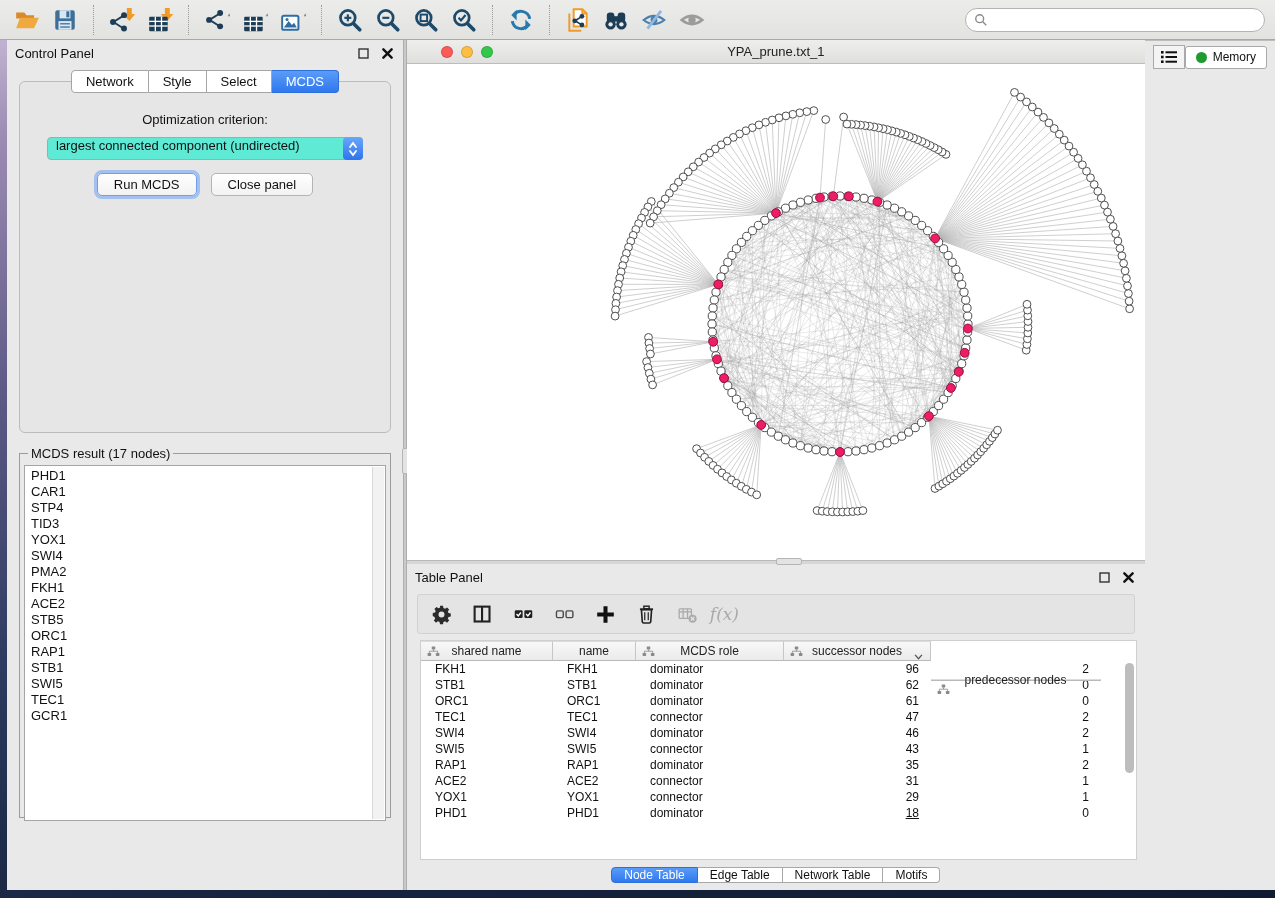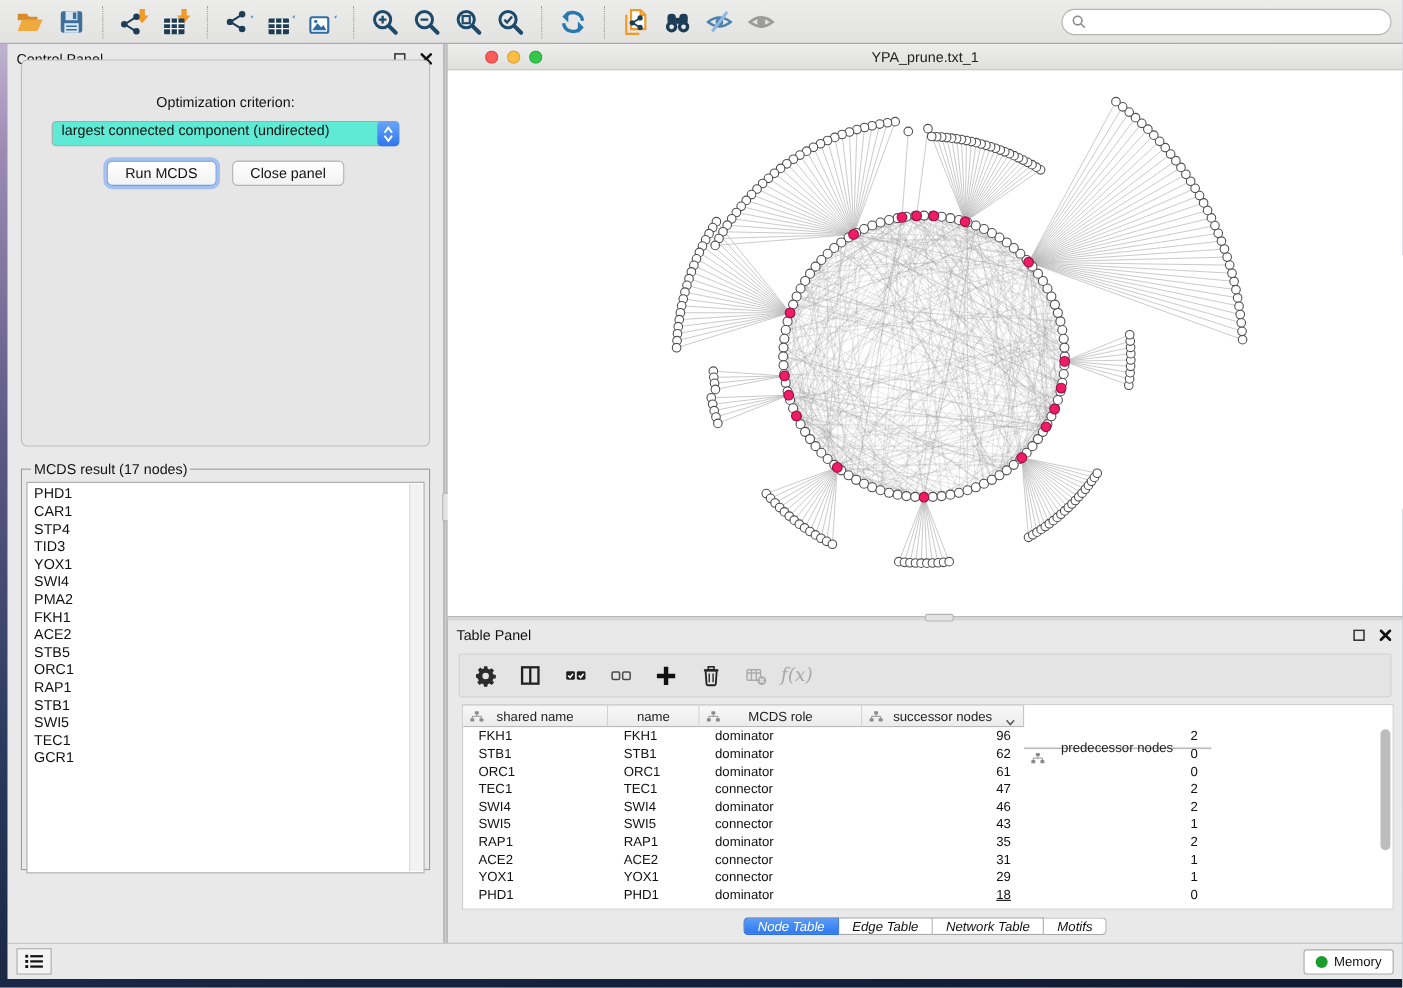--- a/index.html
+++ b/index.html
@@ -14,21 +14,21 @@
   .tb-btn { width:34px; height:32px; display:flex; align-items:center; justify-content:center; margin:0 2px; border-radius:4px; }
   .tb-btn svg { width:26px; height:26px; }
   .tb-sep { width:1px; height:30px; margin:0 9px; border-left:1px dotted #9a9a9a; }
   .tb-btn.disabled { opacity:.85; }
   .search-box { position:absolute; right:10px; top:8px; width:300px; height:24px; background:#fff;
     border:1px solid #b3b3b3; border-radius:12px; display:flex; align-items:center; padding-left:8px; }
   .search-box svg { width:14px; height:14px; }
   .search-box input { border:none; outline:none; flex:1; height:20px; font-size:12px; background:transparent; }
 
   
-  .main { position:absolute; top:40px; left:7px; right:0; bottom:8px; background:#e9e9e9; display:flex; flex-direction:column; }
+  .main { position:absolute; top:40px; left:7px; right:0; bottom:8px; background:#e9e9e9; display:flex; flex-direction:row; }
   .cols { flex:1; display:flex; min-height:0; }
 
   
   .control-panel { width:396px; background:#e9e9e9; position:relative; display:flex; flex-direction:column; }
   .panel-titlebar { height:26px; display:flex; align-items:center; padding:0 8px; font-size:13px; color:#111; }
   .panel-titlebar .title { flex:1; }
   .win-icn { width:16px; height:16px; display:flex; align-items:center; justify-content:center; margin-left:8px; }
   .tabs-row { display:flex; justify-content:center; position:relative; z-index:2; margin-top:4px; }
   .tab { height:23px; padding:0 14px; background:#fff; border:1px solid #a5a5a5; border-left:none;
     font-size:13px; color:#111; display:flex; align-items:center; }
@@ -87,21 +87,21 @@
     font-size:12px; color:#222; }
   .hdr-icon { position:absolute; left:6px; top:4px; }
   .hdr-sort { position:absolute; right:7px; top:7px; }
   .trow { display:flex; height:16px; }
   .tcell { font-size:12px; color:#111; line-height:16px; white-space:nowrap; overflow:hidden; }
   .al-left { text-align:left; padding-left:14px; }
   .al-right { text-align:right; padding-right:12px; }
   .tscroll { position:absolute; top:22px; right:2px; width:9px; height:110px; background:#bdbdbd; border-radius:5px; }
   .tp-tabs { height:30px; display:flex; justify-content:center; align-items:center; }
   .seg-tab { height:16px; padding:0 12px; background:#fff; border:1px solid #a8a8a8; border-left:none;
-    font-size:12px; color:#111; display:flex; align-items:center;font-style:italic; }
+    font-size:12px; color:#111; display:flex; align-items:center; }
   .seg-tab:first-child { border-left:1px solid #a8a8a8; border-radius:4px 0 0 4px; }
   .seg-tab:last-child { border-radius:0 4px 4px 0; }
   .seg-tab.active { background:linear-gradient(#5a9cf8,#2f78ef); border-color:#2f6fd8; color:#fff; }
 
   
   .status-bar { height:33px; background:#e9e9e9; border-top:1px solid #bdbdbd; display:flex; align-items:center; padding:0 8px; }
   .list-btn { width:32px; height:24px; background:#f4f4f4; border:1px solid #a9a9a9; display:flex; align-items:center; justify-content:center; }
   .memory-btn { margin-left:auto; height:23px; background:#fff; border:1px solid #a9a9a9; border-radius:3px;
     display:flex; align-items:center; gap:6px; padding:0 10px; font-size:12px; color:#111; }
   .mem-dot { width:11px; height:11px; border-radius:50%; }
@@ -299,20 +299,26 @@
             <svg width="11" height="11" viewBox="0 0 11 11">
                 <rect x="1" y="1" width="9" height="9" fill="none" stroke="#333" stroke-width="1.4"></rect>
               </svg>
           </span>
           <span class="win-icn">
             <svg width="11" height="11" viewBox="0 0 12 12">
                 <path d="M1.5 1.5 L10.5 10.5 M10.5 1.5 L1.5 10.5" stroke="#111" stroke-width="2.6" stroke-linecap="round"></path>
               </svg>
           </span>
         </div>
+        <div class="tabs-row" id="cp-tabs">
+            <div class="tab">Network</div>
+            <div class="tab">Style</div>
+            <div class="tab">Select</div>
+            <div class="tab active">MCDS</div>
+          </div>
         <div class="cp-box">
           <div class="opt-label">Optimization criterion:</div>
           <div class="combo">
             <span class="val">largest connected component (undirected)</span>
             <span class="step">
               <svg viewBox="0 0 10 18">
                   <path d="M2 7 L5 3 L8 7" fill="none" stroke="#fff" stroke-width="1.8" stroke-linecap="round"></path>
                   <path d="M2 11 L5 15 L8 11" fill="none" stroke="#fff" stroke-width="1.8" stroke-linecap="round"></path>
                 </svg>
             </span>

